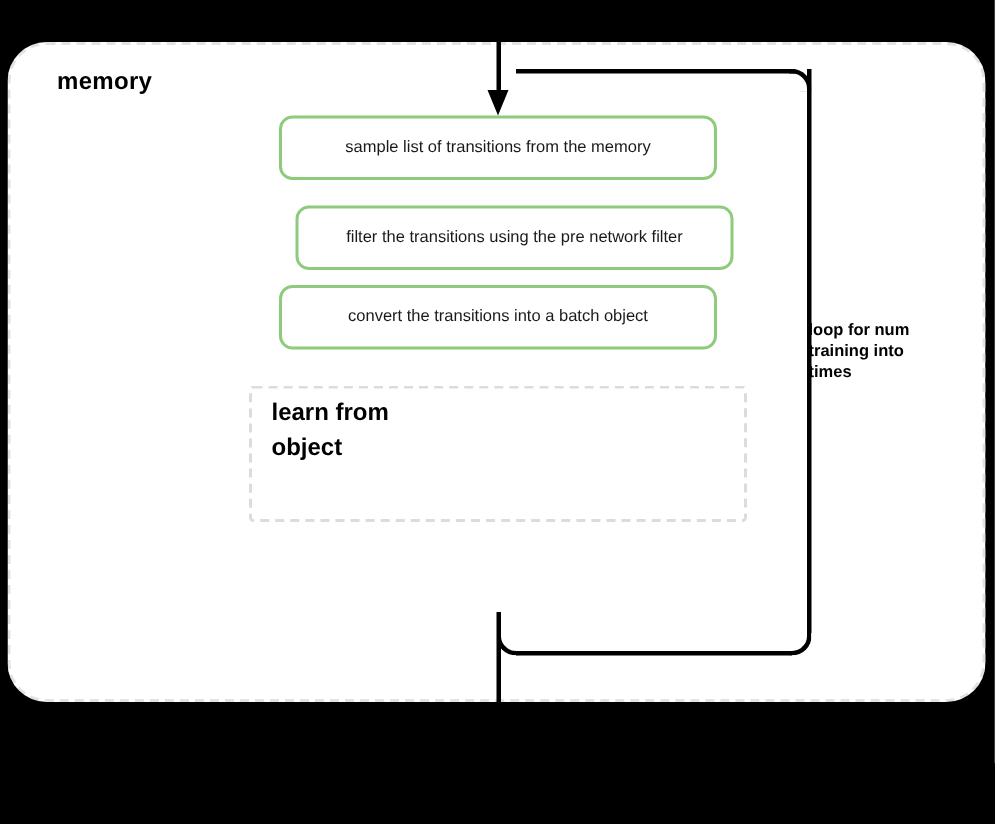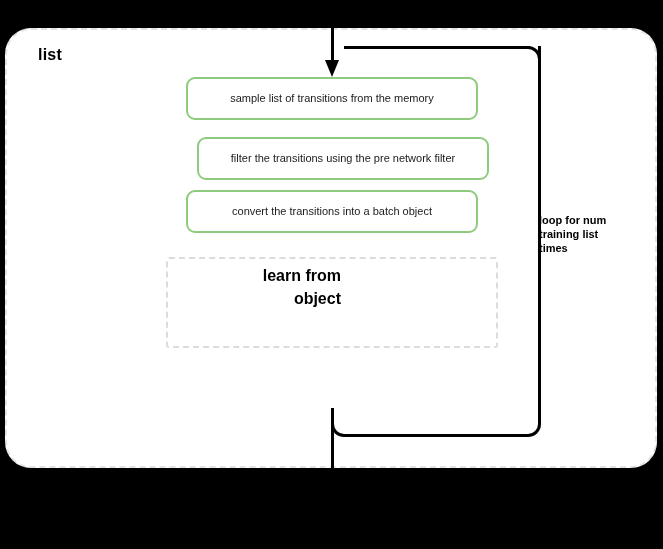--- a/index.html
+++ b/index.html
@@ -88,21 +88,20 @@
   }
   .subgroup-title {
     position: absolute;
     left: 181px;
     top: 265px;
     width: 160px;
     font-size: 16px;
     font-weight: bold;
     color: #000000;
     line-height: 1.42;
-    text-align: right;
   }
 
   
   .ln {
     position: absolute;
     background: #000000;
   }
   .ln-v { width: 3px; }
   .ln-h { height: 3px; }
 
@@ -194,21 +193,21 @@
     line-height: 1.28;
   }
 </style>
 </head>
 <body>
 
 <div id="canvas">
 
   <div class="group-box"></div>
 
-  <div class="group-title">list</div>
+  <div class="group-title">memory</div>
 
   <div class="node node-1">
     <span class="node-label">sample list of transitions from the memory</span>
   </div>
 
   <div class="node node-2">
     <span class="node-label">filter the transitions using the pre network filter</span>
   </div>
 
   <div class="node node-3">
@@ -229,17 +228,17 @@
   <div class="ln ln-h loop-top"></div>
   <div class="ln ln-v loop-right"></div>
   <div class="corner-br"></div>
   <div class="ln ln-h loop-bottom"></div>
   <div class="corner-bl"></div>
 
   <div class="ln ln-v exit-line"></div>
 
   <div class="loop-label">
     <span>loop for num</span><br>
-    <span>training list</span><br>
+    <span>training into</span><br>
     <span>times</span>
   </div>
 
 </div>
 
 </body></html>

